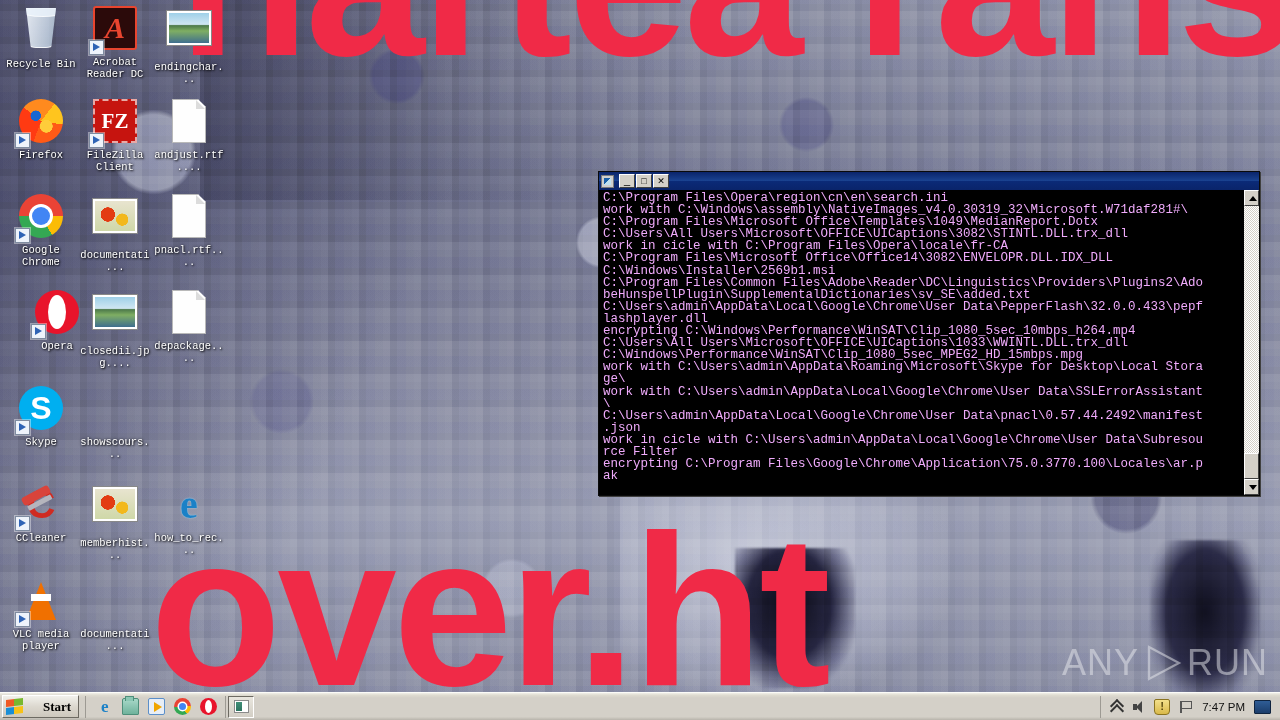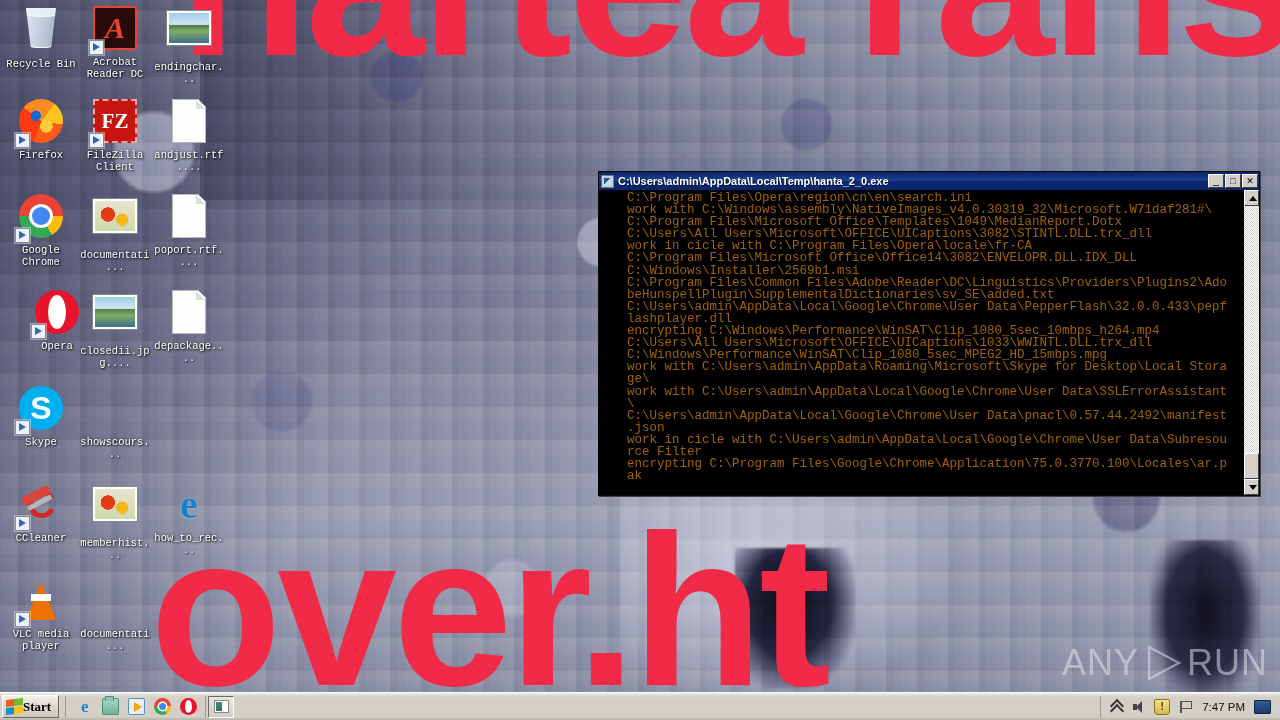--- a/index.html
+++ b/index.html
@@ -261,23 +261,23 @@
     position:absolute; inset:0; display:flex; align-items:center; justify-content:center;
     font-size: 9px; color:#000; font-family:"Liberation Sans", sans-serif; line-height:1;
   }
   .winbtn.min span { align-items: flex-end; font-size: 11px; padding-bottom: 1px; }
   #console-body {
     position: relative; height: 305px; display: flex;
     background: #000;
   }
   #console-text {
     flex: 1 1 auto; padding: 2px 1px 0 4px; overflow: hidden;
-    color: #a16207;
+    color: #f0abfc;
     font-family: "Liberation Mono", "DejaVu Sans Mono", monospace;
-    font-size: 12.5px; line-height: 12.1px; white-space: pre; letter-spacing: 0px; margin-left: 24px;
+    font-size: 12.5px; line-height: 12.1px; white-space: pre; letter-spacing: 0px;
   }
   #console-scrollbar {
     width: 16px; flex: 0 0 16px; background: #fff;
     border-left: 1px solid #000; display: flex; flex-direction: column;
   }
   .sb-btn {
     height: 16px; flex: 0 0 16px; background: #d4d0c8;
     border: 1px solid; border-color: #fff #404040 #404040 #fff;
     position: relative;
   }
@@ -299,21 +299,21 @@
 
   
   #taskbar {
     position: absolute; left: 0; bottom: 0; width: 1280px; height: 28px;
     background: linear-gradient(180deg, #f0efe8 0%, #dedbd0 8%, #d4d0c8 18%, #d4d0c8 88%, #b8b4ab 100%);
     border-top: 1px solid #fbfbf8;
     display: flex; align-items: center; user-select: none;
   }
   #start-button {
     margin: 2px 2px 2px 2px; height: 23px; display: flex; align-items: center;
-    padding: 0 7px 0 3px; gap: 0;
+    padding: 0 7px 0 3px; gap: 20px;
     background: linear-gradient(180deg, #f2f1ec 0%, #dcd8cf 50%, #cdc8bd 100%);
     border: 1px solid; border-color: #ffffff #6d6a62 #6d6a62 #ffffff;
     cursor: default;
   }
   #start-button .flag {
     width: 17px; height: 15px; position: relative; flex: 0 0 17px;
     background:
       linear-gradient(90deg, #ef5a25 0 48%, #78b82f 48% 100%) 0 0/100% 48% no-repeat,
       linear-gradient(90deg, #1a8ed6 0 48%, #f7c218 48% 100%) 0 100%/100% 48% no-repeat;
     transform: skewY(-7deg);
@@ -515,21 +515,21 @@
       <div class="dicon" style="left: 78px; top: 192px;">
         <div class="glyph">
           <div class="ico-photo flower"></div>
         </div>
         <div class="label">documentati...</div>
       </div>
       <div class="dicon" style="left: 152px; top: 192px;">
         <div class="glyph">
           <div class="ico-doc"></div>
         </div>
-        <div class="label">poport.rtf....</div>
+        <div class="label">pnacl.rtf....</div>
       </div>
       <div class="dicon" style="left: 20px; top: 288px;">
         <div class="glyph">
           <div class="ico-opera"></div>
           <div class="shortcut-arrow"></div>
         </div>
         <div class="label">Opera</div>
       </div>
       <div class="dicon" style="left: 78px; top: 288px;">
         <div class="glyph">
@@ -586,21 +586,20 @@
         <div class="glyph">
           <div class="ico-blank"></div>
         </div>
         <div class="label">documentati...</div>
       </div>
     </div>
 
   <div id="console-window">
     <div id="console-titlebar">
       <div class="winicon"></div>
-      <div id="console-title-text">C:\Users\admin\AppData\Local\Temp\hanta_2_0.exe</div>
       <div class="winbtn min">
         <span>_</span>
       </div>
       <div class="winbtn">
         <span>□</span>
       </div>
       <div class="winbtn">
         <span>✕</span>
       </div>
     </div>

